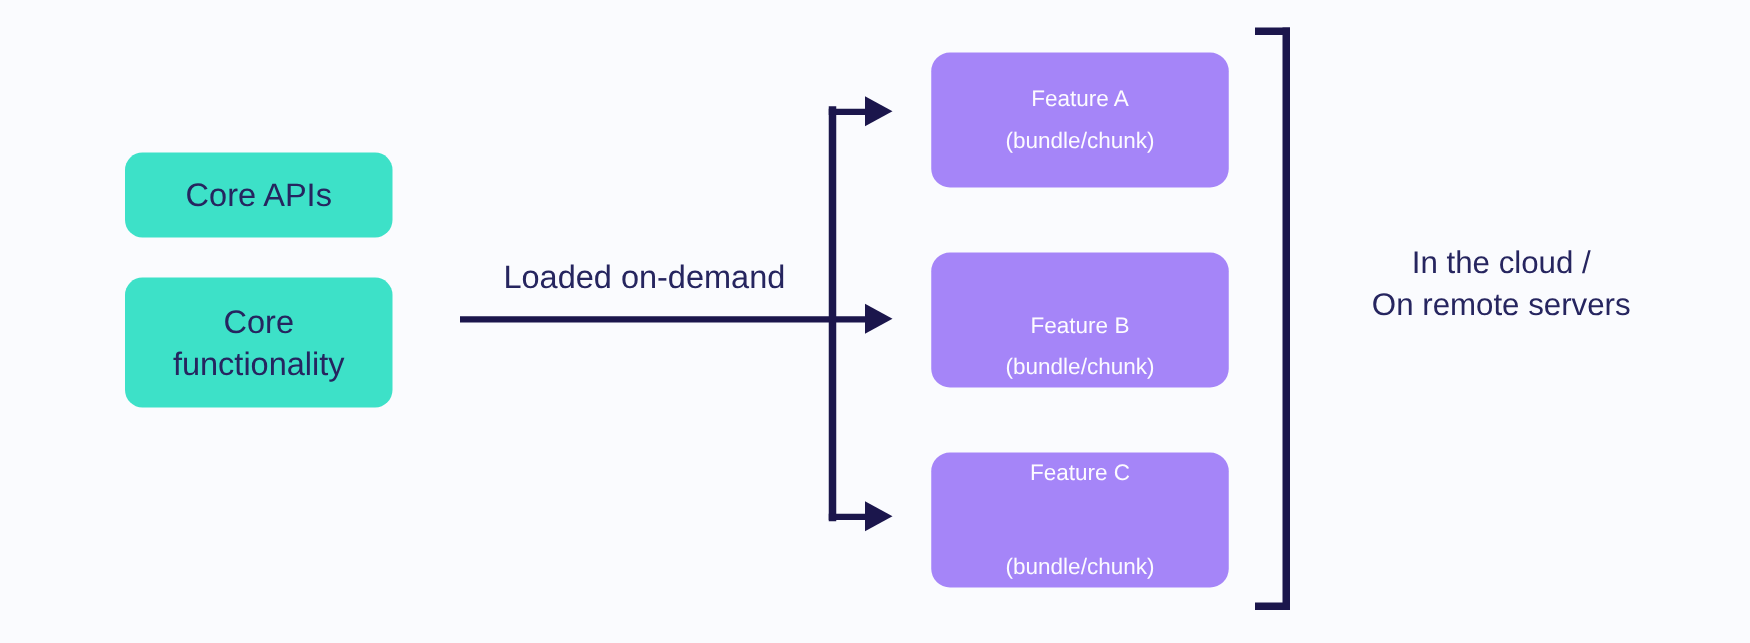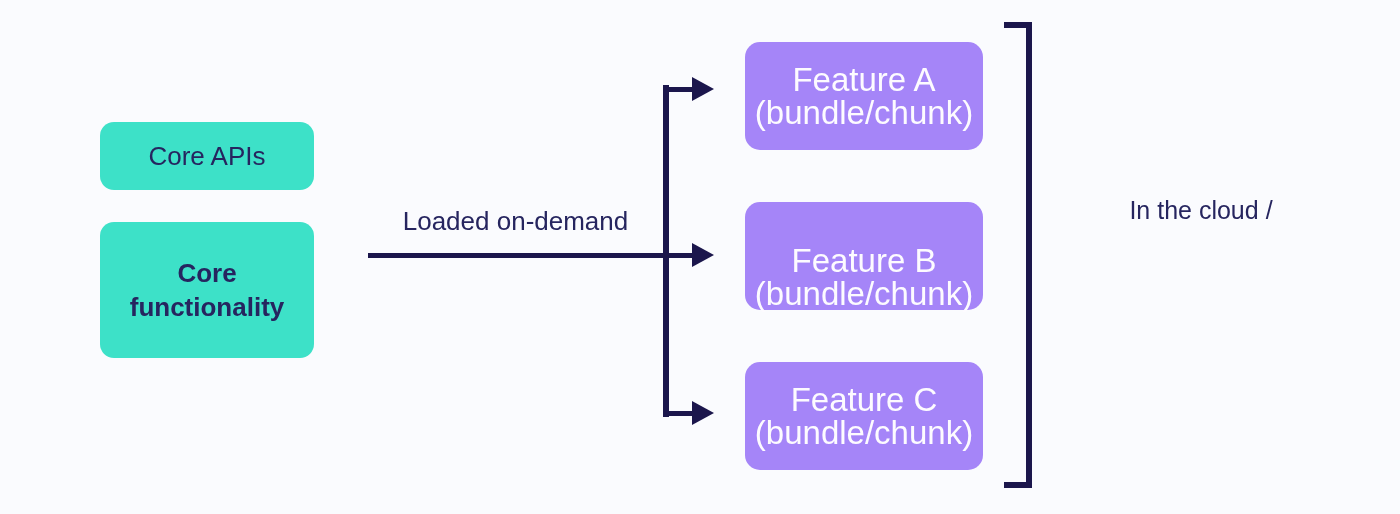--- a/index.html
+++ b/index.html
@@ -34,36 +34,36 @@
     background: var(--teal);
     color: var(--navy-text);
     border-radius: 14px;
     font-size: 26px;
     line-height: 34px;
     left: 100px;
     width: 214px;
     padding: 0 9px;
   }
   .core-apis { top: 122px; height: 68px; }
-  .core-func { top: 222px; height: 136px; font-weight: bold; }
+  .core-func { top: 222px; height: 104px; }
 
   .feature-box {
     background: var(--purple);
     color: var(--white-text);
     border-radius: 15px;
-    font-size: 33px;
+    font-size: 18px;
     line-height: 33px;
     left: 745px;
     width: 238px;
     height: 108px;
     flex-direction: column;
   }
   .feature-a { top: 42px; }
   .feature-b { top: 202px; justify-content: flex-end; }
-  .feature-c { top: 362px; }
+  .feature-c { top: 362px; justify-content: space-between; }
 
   .arrow-label {
     position: absolute;
     left: 368px;
     top: 194px;
     width: 295px;
     text-align: center;
     font-size: 26px;
     color: var(--navy-text);
     margin-top: 12px;
@@ -143,15 +143,16 @@
     <span class="block">(bundle/chunk)</span>
   </div>
   <div class="box feature-box feature-c">
     <span class="block">Feature C</span>
     <span class="block">(bundle/chunk)</span>
   </div>
 
   <div class="bracket"></div>
   <div class="bracket-note">
     <span class="block">In the cloud /</span>
+    <span class="block">On remote servers</span>
   </div>
 
 </div>
 
 </body></html>

